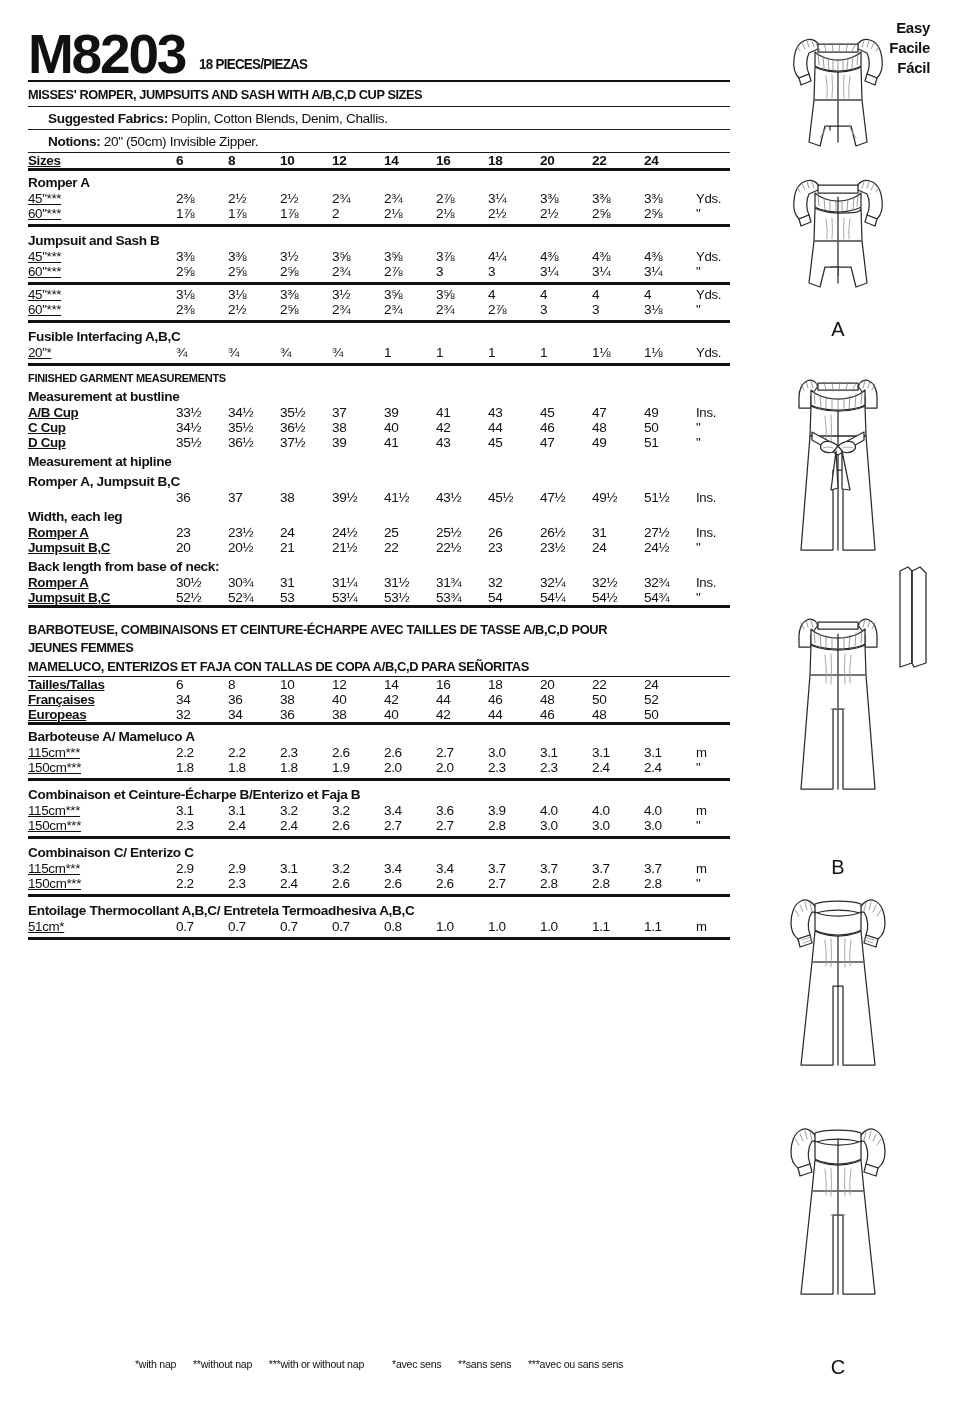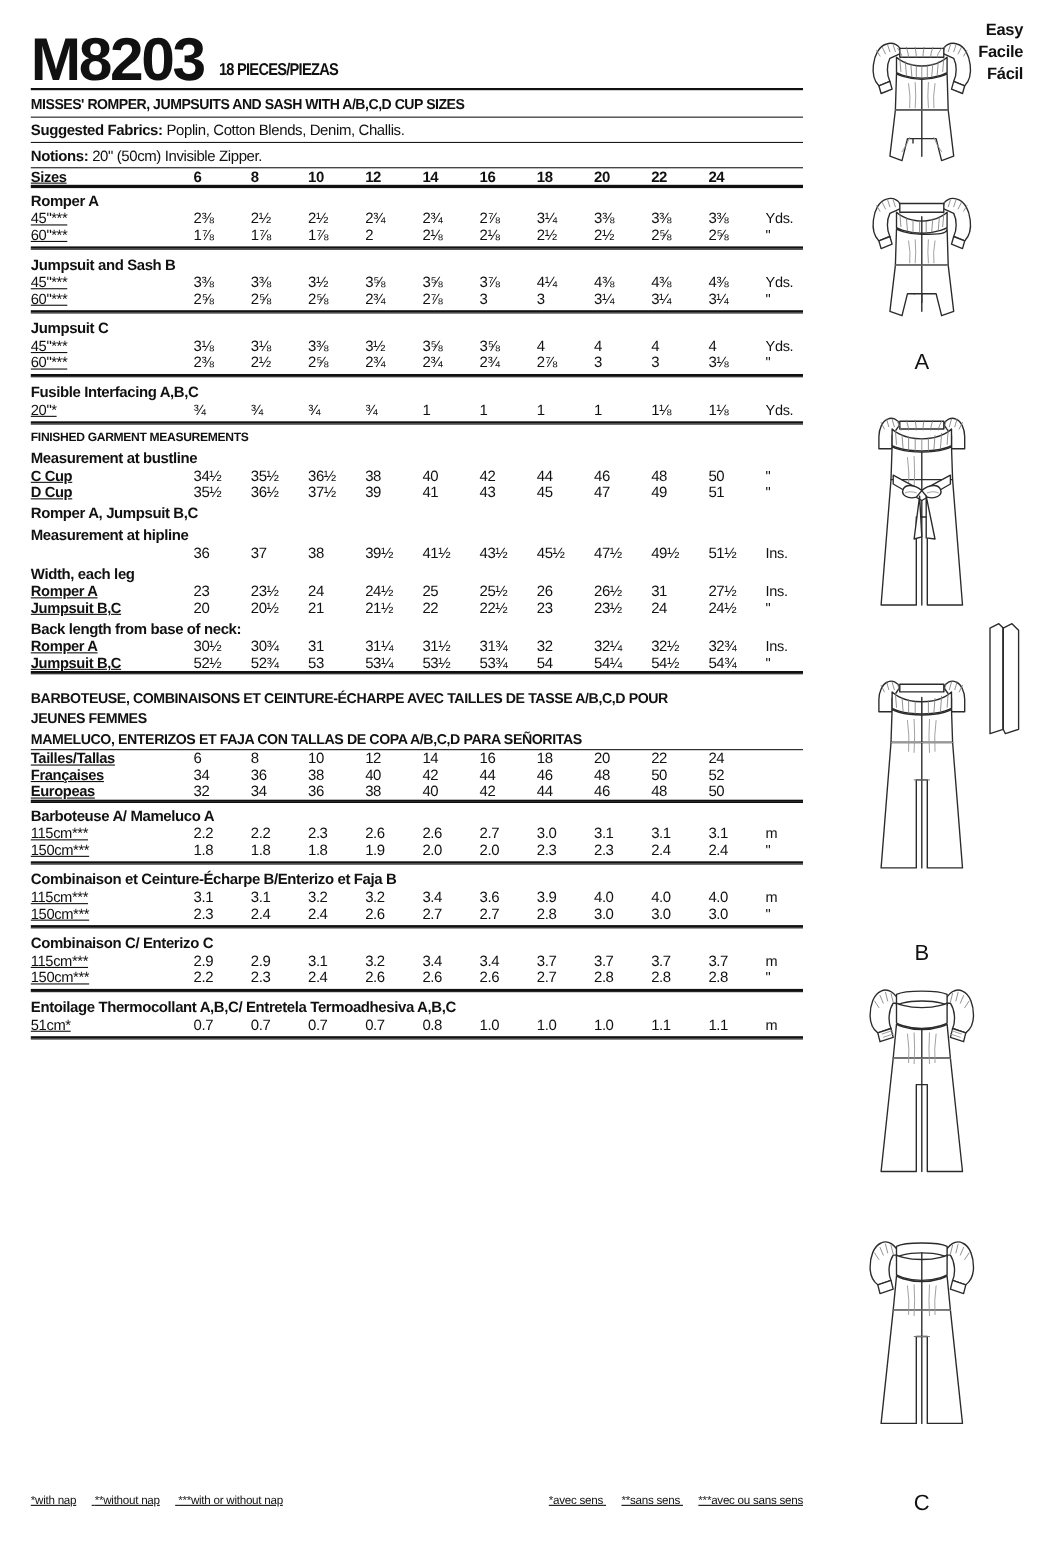--- a/index.html
+++ b/index.html
@@ -56,21 +56,21 @@
   
   .title-row {
     font-size: 13.2px; font-weight: 700; letter-spacing: -0.45px;
     padding: 5px 0 4px 0; transform: scaleX(0.97); transform-origin: left center;
     white-space: nowrap;
   }
   .info-row {
     font-size: 13.6px; padding: 4px 0 3px 0; letter-spacing: -0.35px;
     white-space: nowrap;
   }
-  .info-row b { font-weight: 700; }
+  .info-row b { font-weight: 700; margin-left: 20px; }
 
   .section-head {
     font-size: 13.6px; font-weight: 700; letter-spacing: -0.35px;
     padding: 4px 0 1px 0; white-space: nowrap;
   }
   .section-head.caps {
     font-size: 11px; letter-spacing: -0.3px;
   }
   .bilingual {
     font-size: 12.9px; font-weight: 700; letter-spacing: -0.38px;
@@ -90,22 +90,22 @@
     white-space: nowrap; padding-bottom: 2px;
   }
   td.val.bold { font-weight: 700; }
   td.unit {
     width: 42px; font-size: 13.2px; letter-spacing: -0.3px; white-space: nowrap;
   }
 
   
   .footnotes {
     position: absolute; left: 28px; top: 1358px; width: 702px;
-    display: flex; justify-content: space-between;
-    font-size: 10.6px; letter-spacing: -0.25px; white-space: nowrap; text-decoration: underline;
+    display: flex; justify-content: center;
+    font-size: 10.6px; letter-spacing: -0.25px; white-space: nowrap;
   }
   .footnotes span.grp { margin-right: 14px; }
   .fn-right span.grp { margin-right: 0; margin-left: 14px; }
 
   
   .illus-block { position: absolute; width: 200px; text-align: center; }
   .view-letter {
     font-size: 20px; font-weight: 400; letter-spacing: 0;
     font-family: "Liberation Sans", sans-serif; margin-top: 2px;
   }
@@ -225,21 +225,20 @@
               <td class="val">3</td>
               <td class="val">3</td>
               <td class="val">3¼</td>
               <td class="val">3¼</td>
               <td class="val">3¼</td>
               <td class="unit">"</td>
             </tr>
           </tbody>
         </table>
         <hr class="rule-dbl" style="margin-top: 3px; margin-bottom: 2px;">
-        <div class="section-head">Jumpsuit C</div>
         <table class="grid">
           <tbody>
             <tr>
               <td class="lbl">45"***</td>
               <td class="val">3⅛</td>
               <td class="val">3⅛</td>
               <td class="val">3⅜</td>
               <td class="val">3½</td>
               <td class="val">3⅝</td>
               <td class="val">3⅝</td>
@@ -286,20 +285,34 @@
           </tbody>
         </table>
         <hr class="rule-dbl" style="margin-top: 3px; margin-bottom: 2px;">
       </div>
 
     <div class="section-head caps">FINISHED GARMENT MEASUREMENTS</div>
     <div class="section-head">Measurement at bustline</div>
     <table class="grid">
         <tbody id="bust-body">
           <tr>
+            <td class="lbl bold">A/B Cup</td>
+            <td class="val">33½</td>
+            <td class="val">34½</td>
+            <td class="val">35½</td>
+            <td class="val">37</td>
+            <td class="val">39</td>
+            <td class="val">41</td>
+            <td class="val">43</td>
+            <td class="val">45</td>
+            <td class="val">47</td>
+            <td class="val">49</td>
+            <td class="unit">Ins.</td>
+          </tr>
+          <tr>
             <td class="lbl bold">C Cup</td>
             <td class="val">34½</td>
             <td class="val">35½</td>
             <td class="val">36½</td>
             <td class="val">38</td>
             <td class="val">40</td>
             <td class="val">42</td>
             <td class="val">44</td>
             <td class="val">46</td>
             <td class="val">48</td>
@@ -316,22 +329,22 @@
             <td class="val">43</td>
             <td class="val">45</td>
             <td class="val">47</td>
             <td class="val">49</td>
             <td class="val">51</td>
             <td class="unit">"</td>
           </tr>
         </tbody>
       </table>
 
+    <div class="section-head">Measurement at hipline</div>
     <div class="section-head">Romper A, Jumpsuit B,C</div>
-    <div class="section-head">Measurement at hipline</div>
     <table class="grid">
         <tbody id="hip-body">
           <tr>
             <td class="lbl bold"></td>
             <td class="val">36</td>
             <td class="val">37</td>
             <td class="val">38</td>
             <td class="val">39½</td>
             <td class="val">41½</td>
             <td class="val">43½</td>

